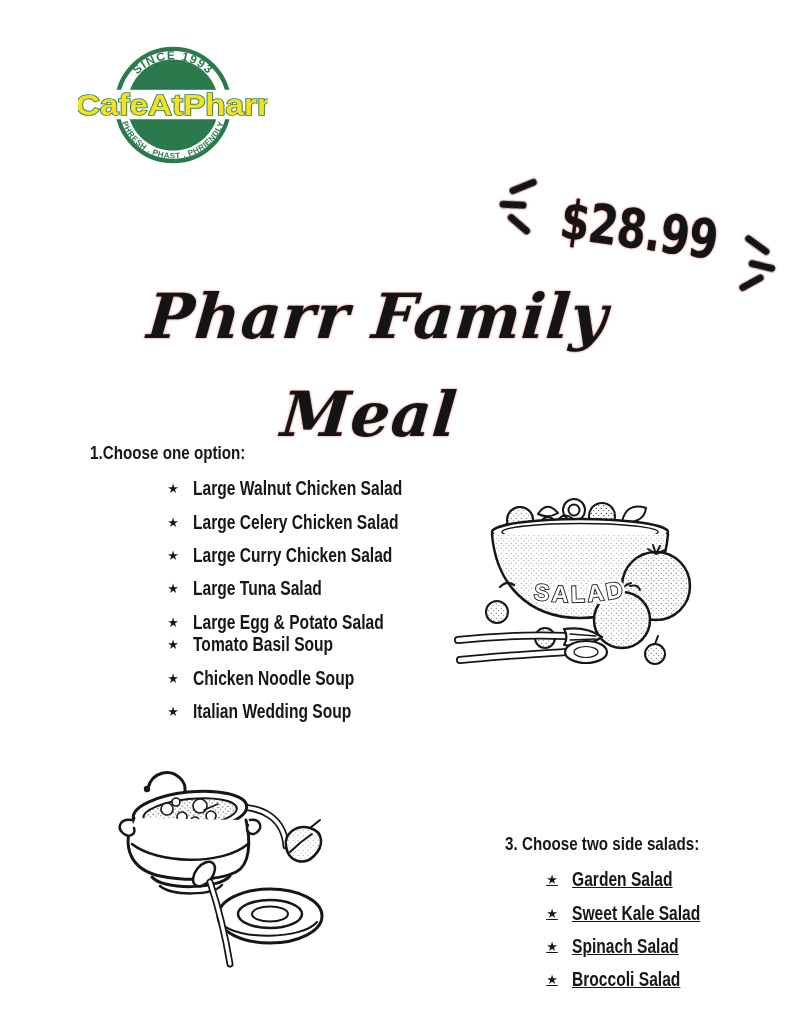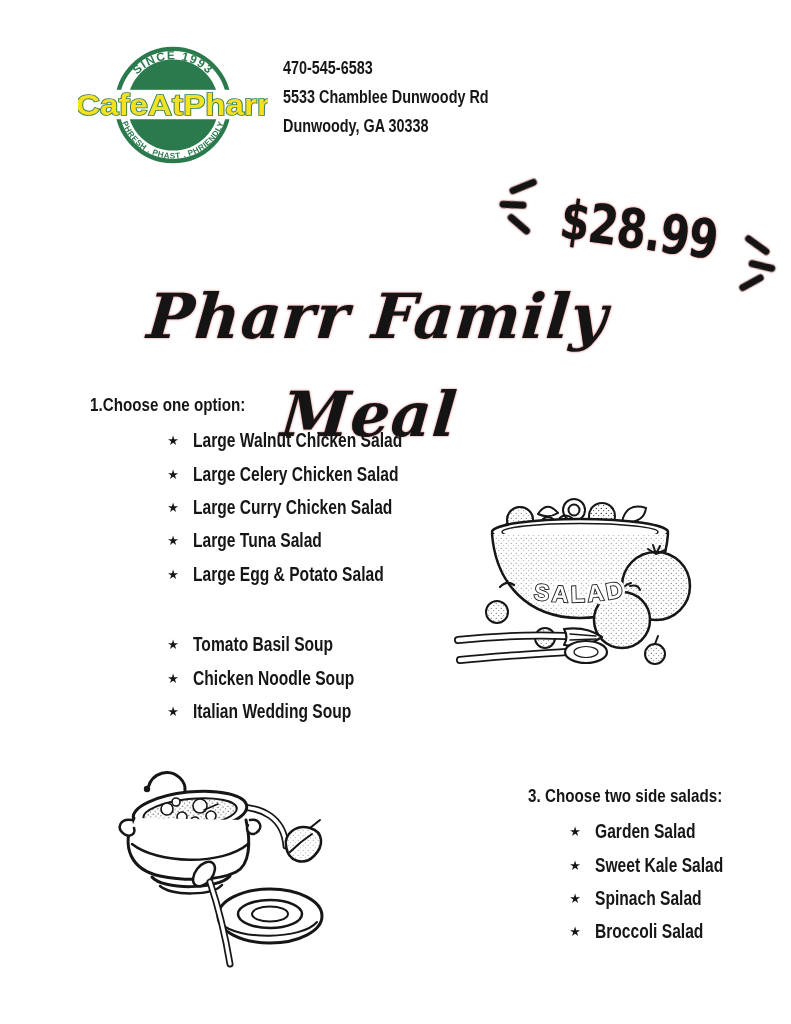--- a/index.html
+++ b/index.html
@@ -31,28 +31,28 @@
 
   .title{
     position:absolute;left:85px;top:268px;width:585px;height:104px;margin:0;
     font-family:"DejaVu Serif",serif;font-style:italic;font-weight:bold;
     font-size:62px;line-height:98px;text-align:center;letter-spacing:1px;
     color:#141414;transform:skewX(-5deg);
     text-shadow:0 0 1.5px rgba(197,60,60,.7),0 0 3px rgba(197,60,60,.35);
   }
 
   .sec{position:absolute;}
-  .sec-h{font-weight:bold;font-size:19px;line-height:22px;}
+  .sec-h{font-weight:bold;font-size:19px;line-height:22px;margin-top:48px;}
   .items{margin-top:8px;}
   .item{display:flex;align-items:center;height:33.4px;}
   .item .star{font-size:13px;width:20px;text-align:center;line-height:1;}
   .item .lbl{font-weight:bold;font-size:19.5px;margin-left:10px;}
   .sec1{left:90px;top:394px;}
   .sec2{left:90px;top:620px;}
-  .sec3{left:528px;top:785px;}
+  .sec3{left:505px;top:785px;text-decoration:underline;}
   .sec1 .item,.sec2 .item{padding-left:73px;}
   .sec3 .item{padding-left:37px;}
 
   .salad-art{position:absolute;left:450px;top:492px;width:260px;height:190px;}
   .soup-art{position:absolute;left:112px;top:764px;width:225px;height:215px;}
 </style>
 </head>
 <body>
 
 <div class="page">
@@ -67,25 +67,20 @@
     <rect x="24" y="50" width="152" height="31" fill="#ffffff"></rect>
     <text font-size="12.5" font-weight="bold" fill="#2b7a4d" letter-spacing="1.5" font-family="Liberation Sans, sans-serif">
       <textPath href="#lgTop" startOffset="50%" text-anchor="middle">SINCE 1993</textPath>
     </text>
     <text font-size="8.5" font-weight="bold" fill="#2b7a4d" letter-spacing=".5" font-family="Liberation Sans, sans-serif">
       <textPath href="#lgBot" startOffset="50%" text-anchor="middle">PHRESH . PHAST . PHRIENDLY</textPath>
     </text>
     <text x="100" y="77" text-anchor="middle" font-size="31" font-weight="bold" fill="#f6e120" stroke="#2b7a4d" stroke-width="1.8" paint-order="stroke" textLength="204" lengthAdjust="spacingAndGlyphs" font-family="Liberation Sans, sans-serif">CafeAtPharr</text>
   </svg>
 
-  <div class="contact">
-    <span class="line cnd">470-545-6583</span>
-    <span class="line cnd">5533 Chamblee Dunwoody Rd</span>
-    <span class="line cnd">Dunwoody, GA 30338</span>
-  </div>
 
   <div class="price">
     <svg class="spark spark-l" width="40" height="62" viewBox="0 0 40 62">
       <g stroke="#141414" stroke-width="7" stroke-linecap="round">
         <line x1="32" y1="6" x2="13" y2="17"></line>
         <line x1="25" y1="30" x2="5" y2="32"></line>
         <line x1="32" y1="55" x2="15" y2="44"></line>
       </g>
     </svg>
     <span class="amount">$28.99</span>

